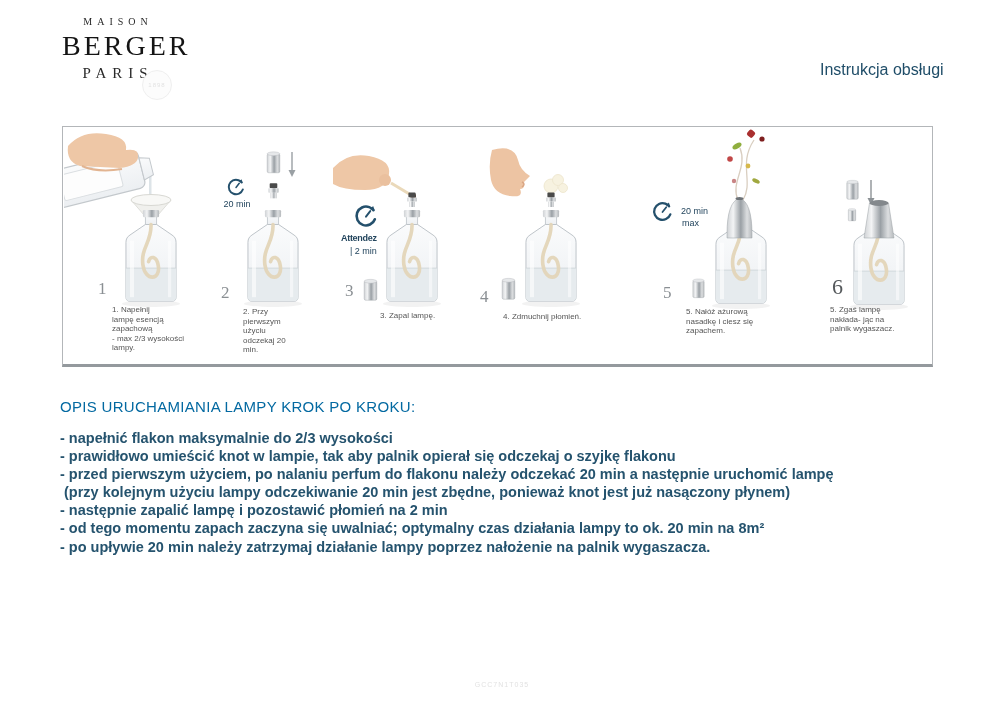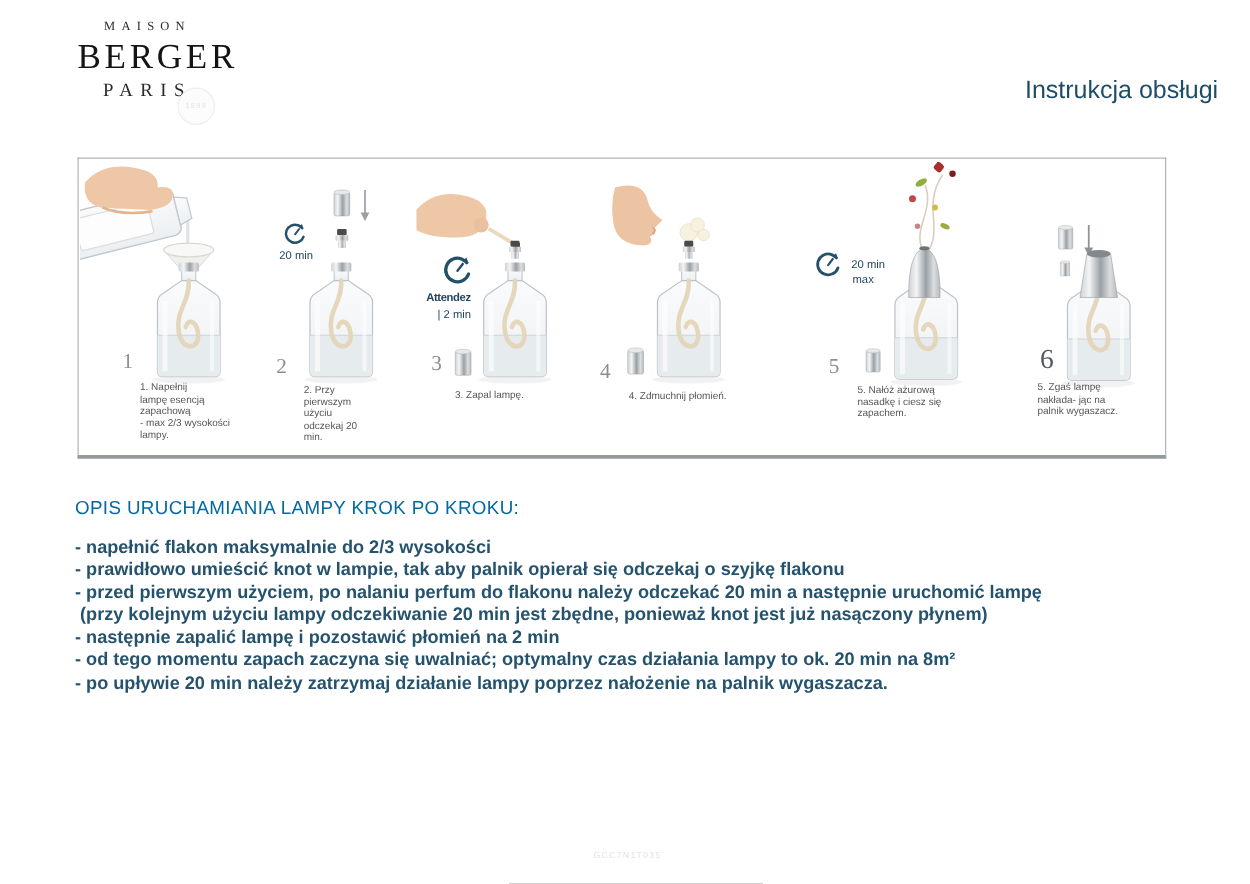--- a/index.html
+++ b/index.html
@@ -10,21 +10,21 @@
   
   .logo{position:absolute;left:62px;top:16px;width:112px;text-align:center;color:#1c1c1c;}
   .logo-maison{font-family:"Liberation Serif",serif;font-size:10px;letter-spacing:5px;color:#2a2a2a;}
   .logo-berger{font-family:"Liberation Serif",serif;font-size:28px;letter-spacing:3px;margin-top:3px;color:#141414;}
   .logo-paris{font-family:"Liberation Serif",serif;font-size:15px;letter-spacing:6px;margin-top:3px;color:#2a2a2a;}
   .logo-stamp{
     position:absolute;left:142px;top:70px;width:28px;height:28px;border:1px solid #efefef;
     border-radius:50%;font-size:6px;color:#e3e3e3;line-height:28px;text-align:center;
     background:#fcfcfc;letter-spacing:1px;
   }
-  .doc-title{position:absolute;left:820px;top:61px;font-size:20px;color:#1f4d68;}
+  .doc-title{position:absolute;left:820px;top:61px;font-size:16px;color:#1f4d68;}
   
   .panel{
     position:absolute;left:62px;top:126px;width:869px;height:237px;background:#fff;
     border:1px solid #b3b6b9;border-bottom:3px solid #94999d;
   }
   .step-art{position:absolute;}
   .clockicon{position:absolute;}
   .capicon{position:absolute;}
   .num{
     position:absolute;font-family:"Liberation Serif",serif;font-size:17px;color:#8a8f93;
@@ -229,21 +229,21 @@
   <div class="cap" style="left:112px;top:305px">1. Napełnij
 lampę esencją
 zapachową
 - max 2/3 wysokości
 lampy.</div>
   <div class="cap" style="left:243px;top:307px">2. Przy
 pierwszym
 użyciu
 odczekaj 20
 min.</div>
-  <div class="cap" style="left:364px;top:311px">3. Zapal lampę.</div>
+  <div class="cap" style="left:380px;top:311px">3. Zapal lampę.</div>
   <div class="cap" style="left:503px;top:312px">4. Zdmuchnij płomień.</div>
   <div class="cap" style="left:686px;top:307px">5. Nałóż ażurową
 nasadkę i ciesz się
 zapachem.</div>
   <div class="cap" style="left:830px;top:305px">5. Zgaś lampę
 nakłada- jąc na
 palnik wygaszacz.</div>
 
   <div class="ins-head">OPIS URUCHAMIANIA LAMPY KROK PO KROKU:</div>
   <div class="ins-body">

